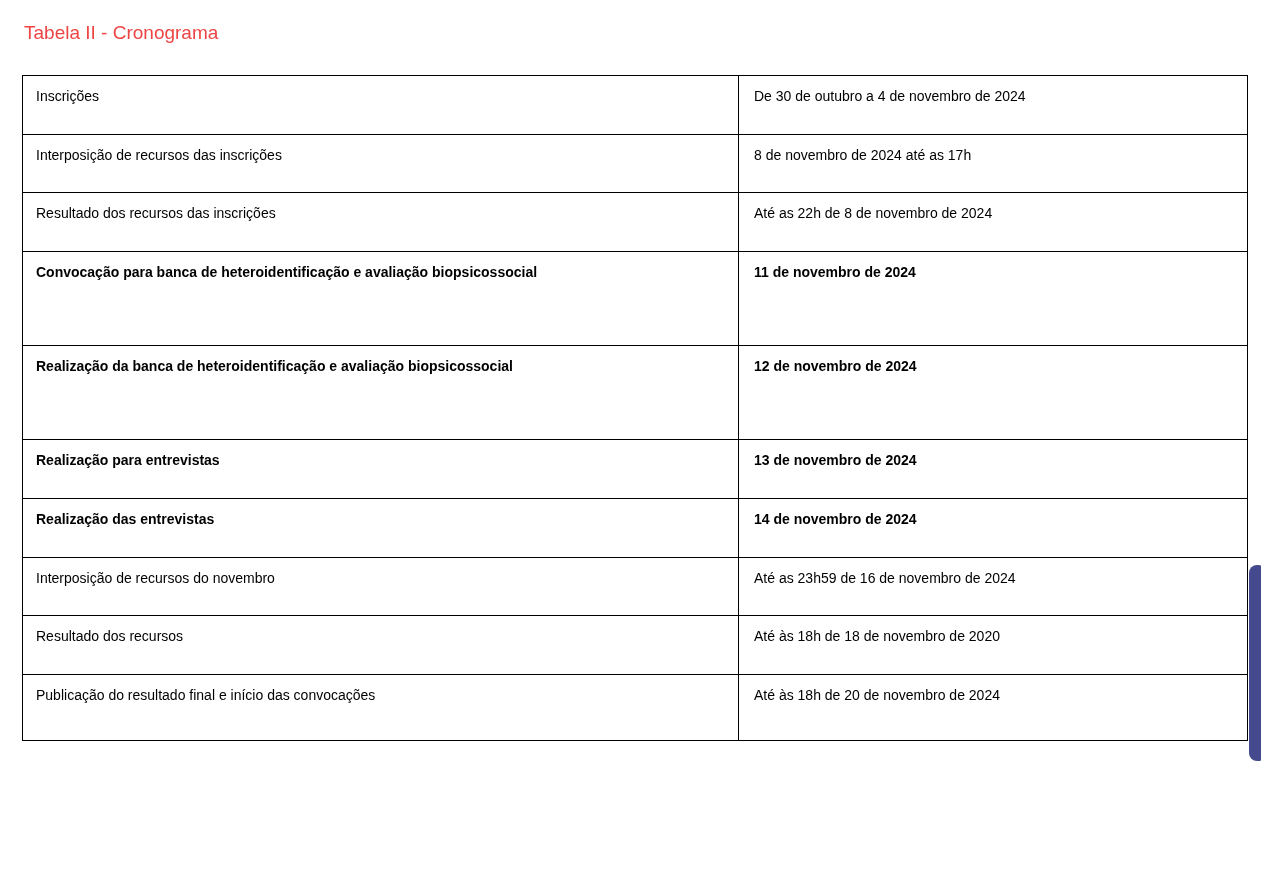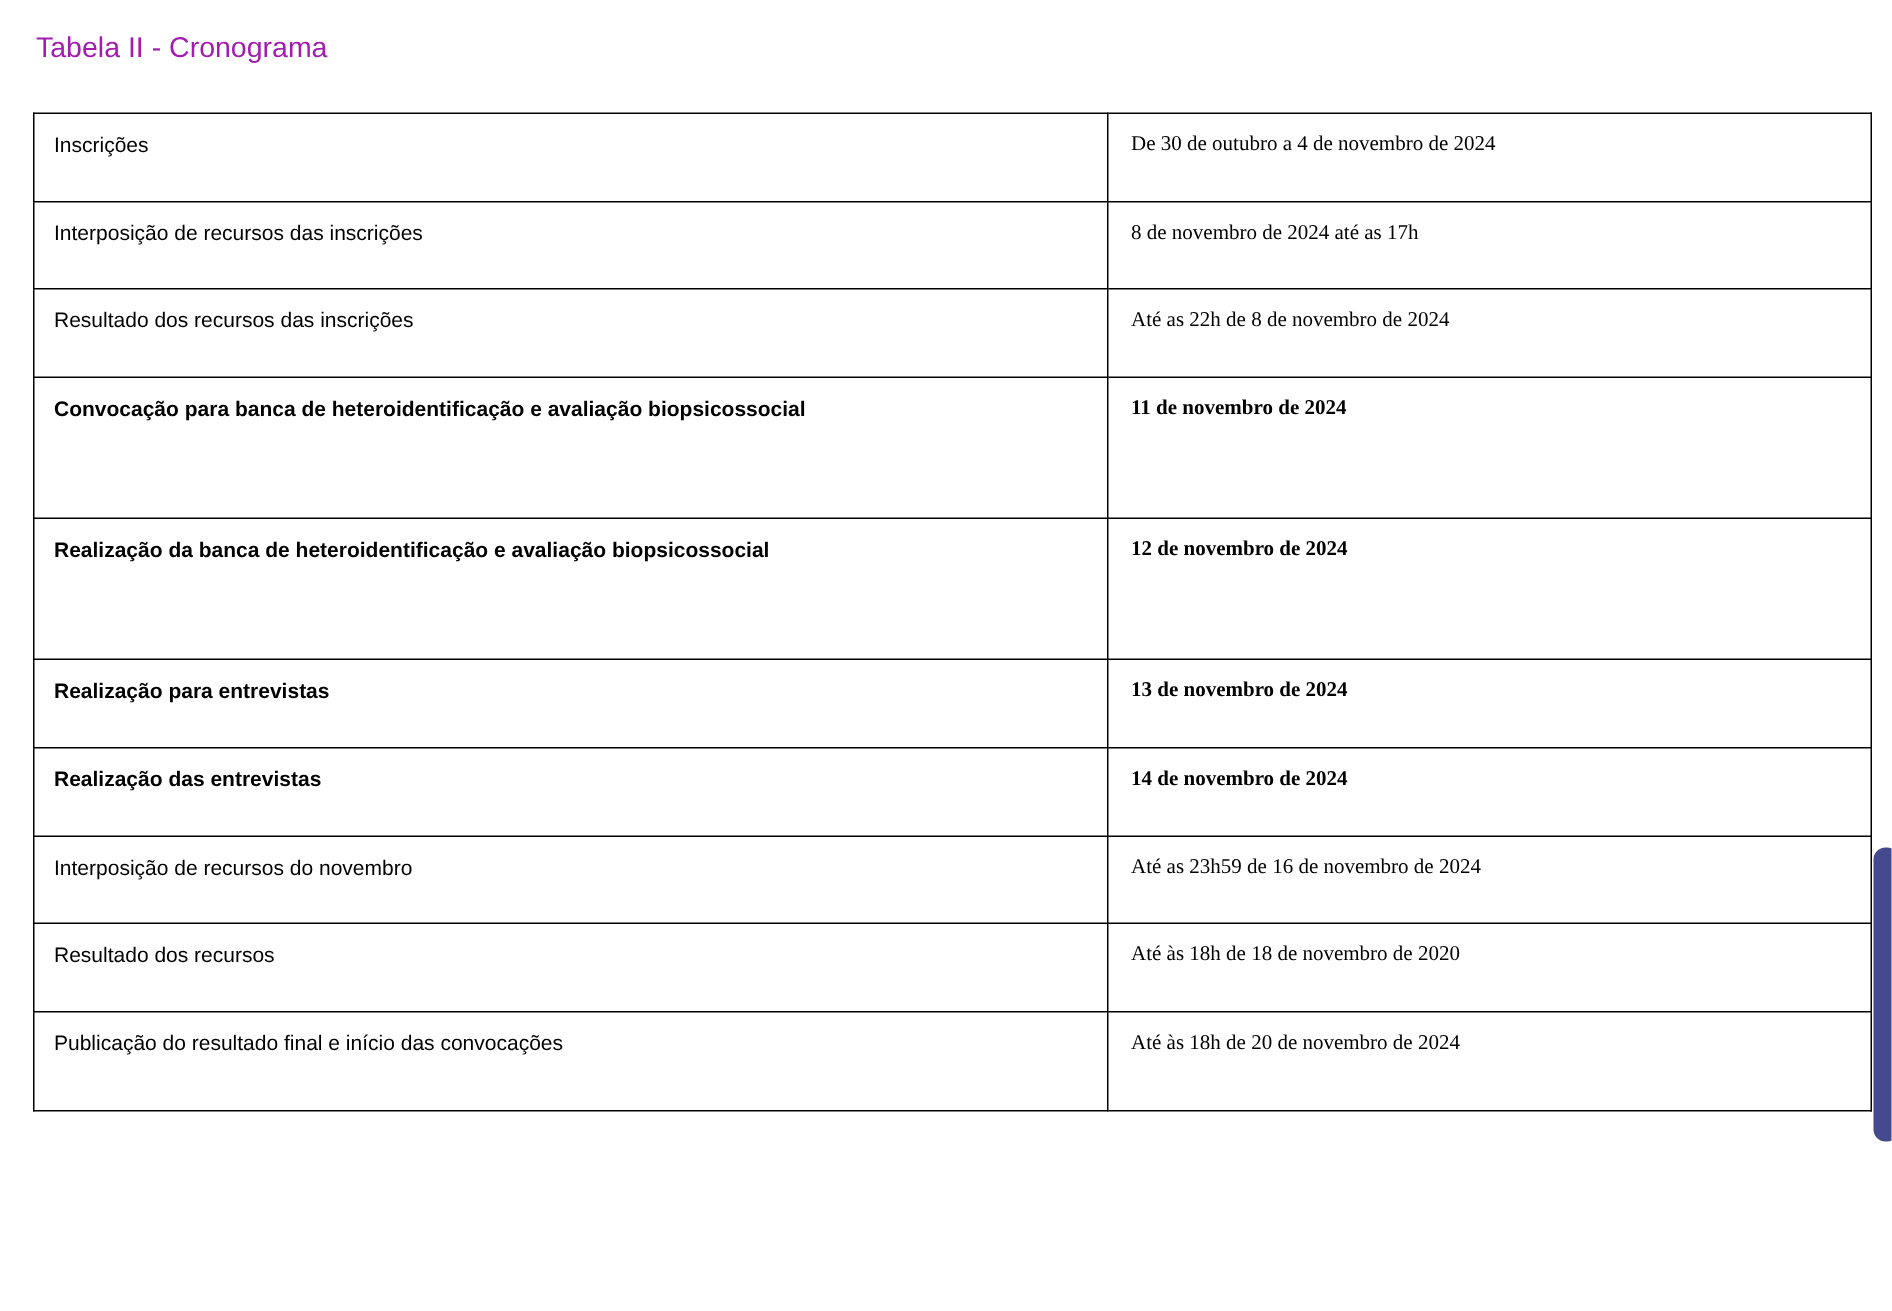--- a/index.html
+++ b/index.html
@@ -12,21 +12,21 @@
     position: relative;
   }
   .page { position: absolute; inset: 0; }
 
   .doc-title {
     position: absolute;
     left: 24px; top: 21px;
     font-size: 19px;
     line-height: 24px;
     font-weight: 400;
-    color: #a21caf;
+    color: #ef4444;
     white-space: nowrap;
   }
 
   table.cronograma {
     position: absolute;
     left: 22px; top: 75px;
     width: 1225px;
     border-collapse: collapse;
     table-layout: fixed;
   }
@@ -34,21 +34,21 @@
   table.cronograma col.c-right { width: 509px; }
 
   table.cronograma td {
     border: 1px solid #000000;
     vertical-align: top;
     font-size: 14px;
     line-height: 33px;
     padding: 4px 12px 4px 13px;
     overflow: hidden;
   }
-  table.cronograma td.rc { padding-left: 15px; padding-right: 5px; font-family: Liberation Serif, serif; }
+  table.cronograma td.rc { padding-left: 15px; padding-right: 5px; }
 
   tr.h59 { height: 59px; }
   tr.h58 { height: 58px; }
   tr.h94 { height: 94px; }
   tr.h66 { height: 66px; margin-top: 42px; }
 
   tr.bold td { font-weight: 700; }
   td.just { text-align: justify; }
   td.mid  { vertical-align: middle; }
 

